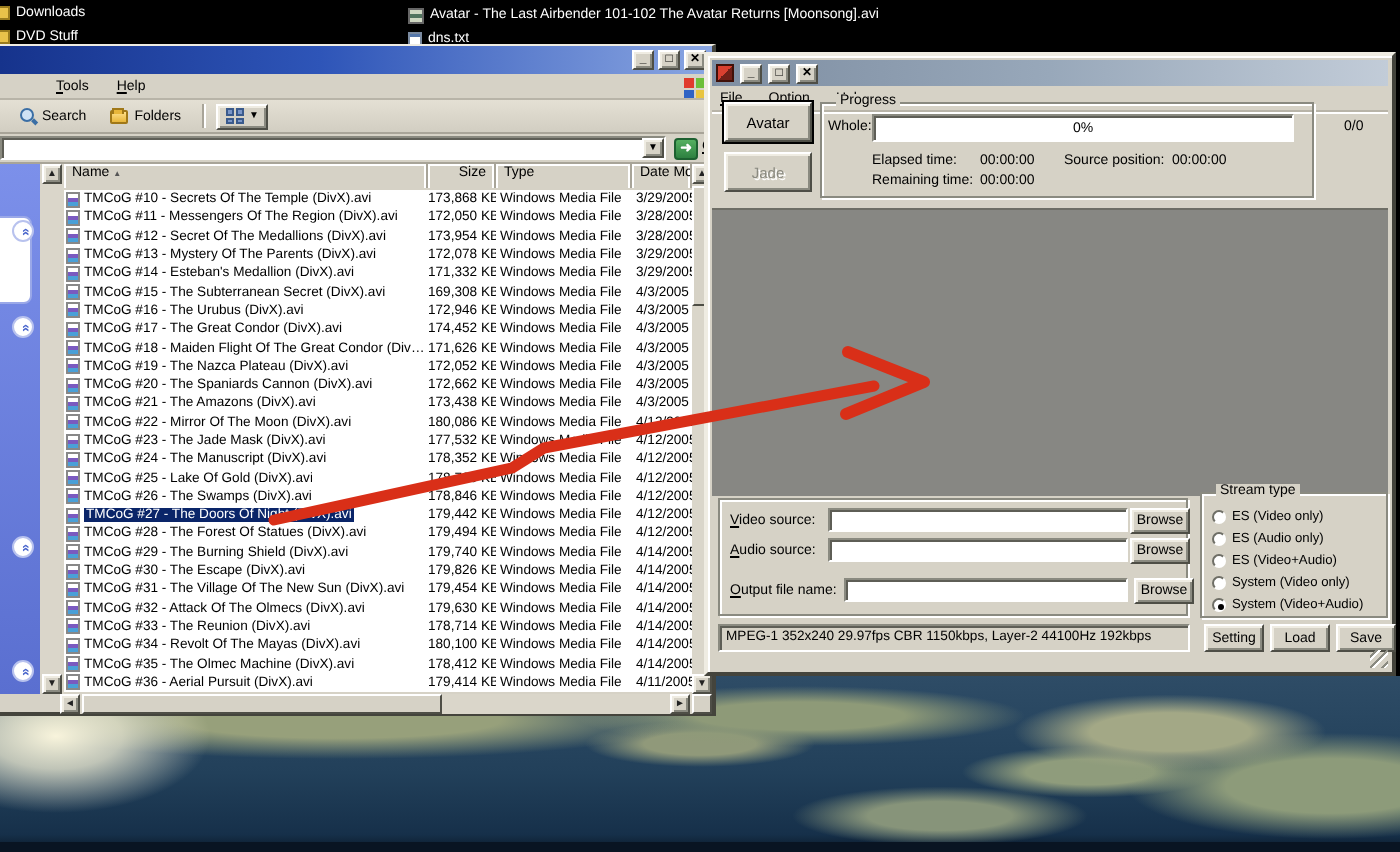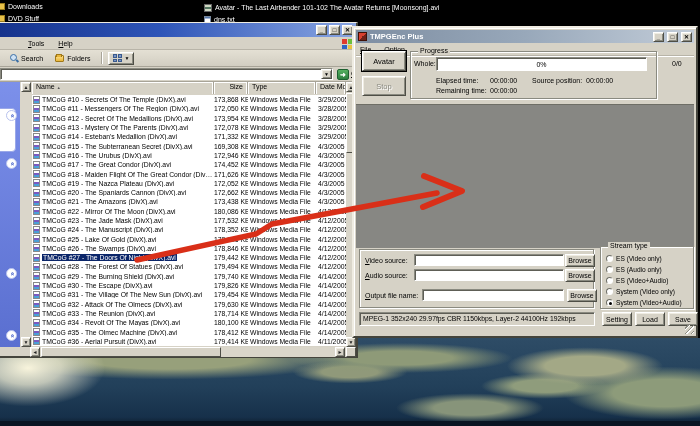--- a/index.html
+++ b/index.html
@@ -458,33 +458,32 @@
       <span class="sarrow btn3d" style="left:0;top:0">◄</span>
       <span class="sthumb" style="left:11px;top:0;width:180px;height:10px"></span>
       <span class="sarrow btn3d" style="right:11px;top:0">►</span>
       <span class="sthumb" style="right:0;top:0;width:10px;height:10px"></span>
     </div>
   </div>
 
   <div id="tmpgenc" class="win">
     <div id="tm-title">
       <span id="tm-icon"></span>
-      <span class="ttl">TMPGEnc Plus</span>
       <span class="capbtn btn3d">_</span>
       <span class="capbtn btn3d">□</span>
       <span class="capbtn btn3d">✕</span>
     </div>
     <div id="tm-menubar">
       <span class="u-first">File</span>
       <span class="u-first">Option</span>
       <span class="u-first">Help</span>
     </div>
 
     <button id="start-btn" class="btn3d">Avatar</button>
-    <button id="stop-btn" class="btn3d">Stop</button>
+    <button id="stop-btn" class="btn3d">Jade</button>
 
     <div id="progress-box" class="groupbox">
       <span class="gb-label">Progress</span>
     </div>
     <span id="whole-label" class="stat-label">Whole:</span>
     <div id="progress-bar" class="sunken">
       <span>0%</span>
     </div>
     <span id="prog-counter" class="stat-label">0/0</span>
     <span class="stat-label" style="left:82px;top:49px">Elapsed time:</span>

